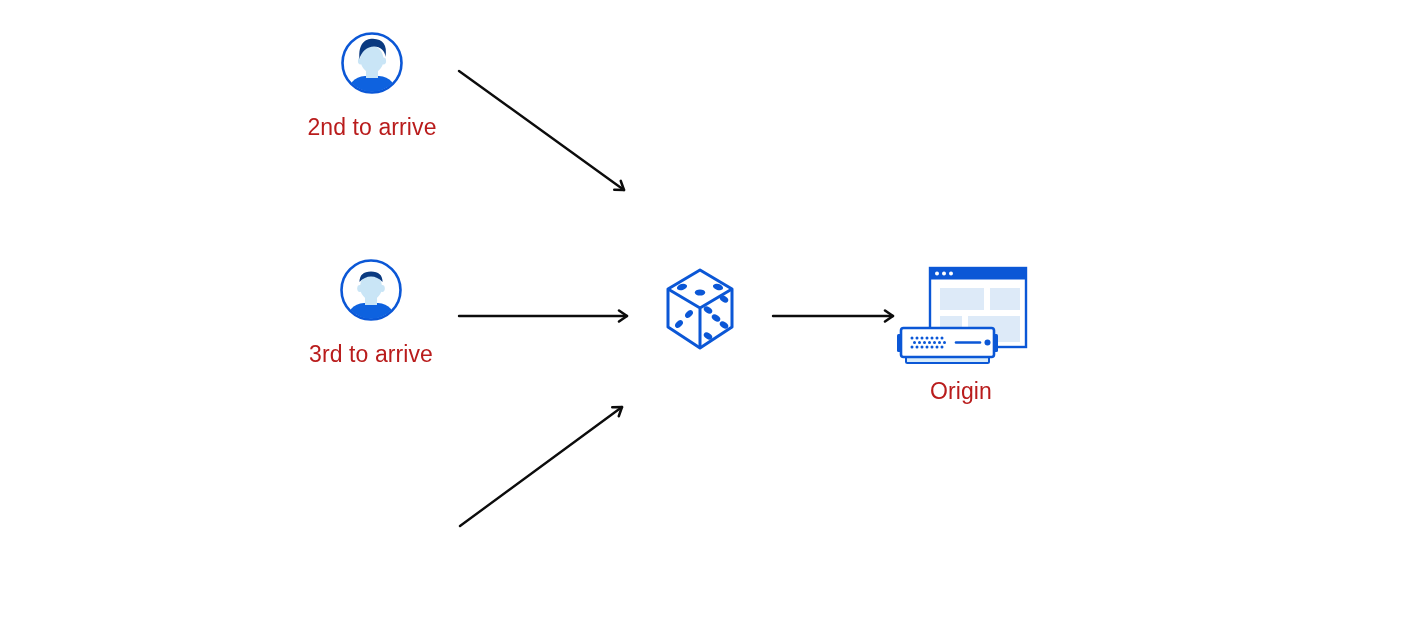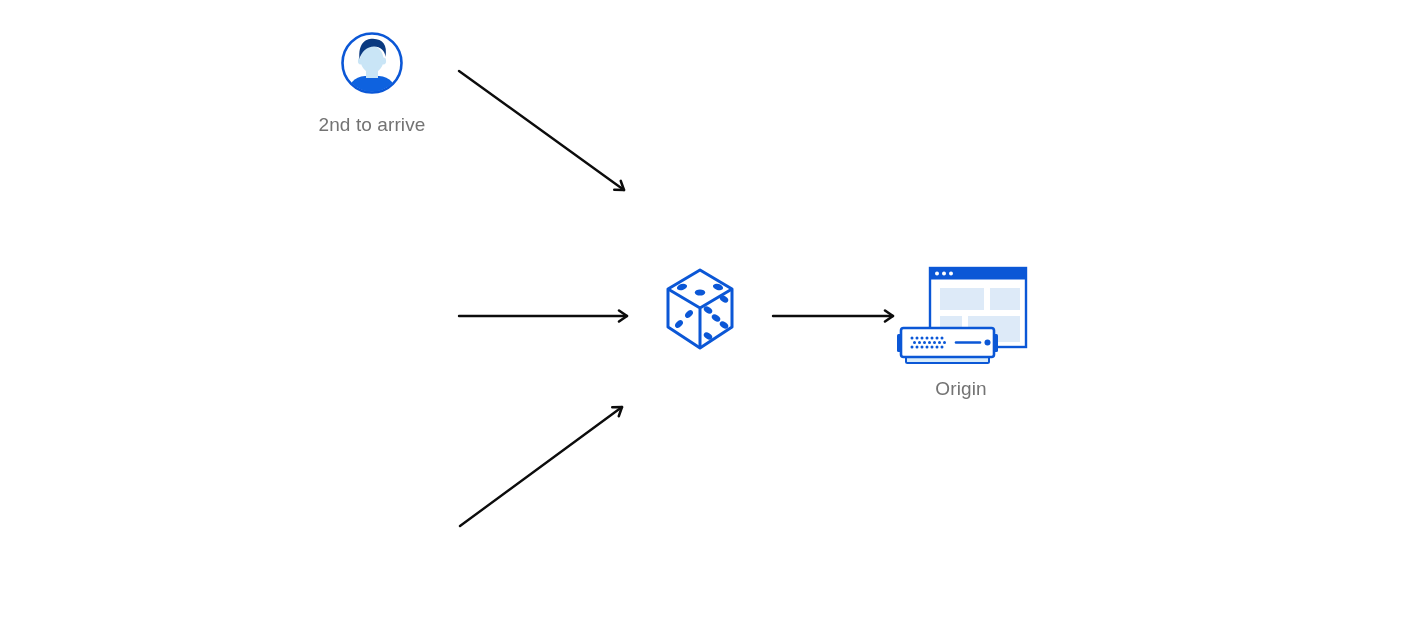--- a/index.html
+++ b/index.html
@@ -8,22 +8,22 @@
     width: 1405px;
     height: 633px;
     background: #ffffff;
     overflow: hidden;
     font-family: "Liberation Sans", sans-serif;
   }
   .arrows-layer { position: absolute; left: 0; top: 0; width: 1405px; height: 633px; }
   .node { position: absolute; display: flex; flex-direction: column; align-items: center; }
   .node-label {
     margin-top: 20px;
-    font-size: 19px;
-    color: #737373;
+    font-size: 23px;
+    color: #b91c1c;
     letter-spacing: 0.1px;
     white-space: nowrap;
   }
   .user-node { width: 150px; }
   .user-2nd { left: 297px; top: 32px; }
   .user-3rd { left: 296px; top: 259px; }
   .user-1st { left: 296px; top: 486px; }
   .dice-node { left: 666px; top: 268px; }
   .origin-node { left: 894px; top: 264px; width: 134px; justify-content: flex-end; }
   .origin-node .node-label { margin-top: 12px; }
@@ -58,20 +58,39 @@
         <rect x="25" y="32" width="12" height="14" fill="#c9e5f6"></rect>
         <ellipse cx="19.5" cy="29" rx="2.6" ry="3.4" fill="#c9e5f6"></ellipse>
         <ellipse cx="42.5" cy="29" rx="2.6" ry="3.4" fill="#c9e5f6"></ellipse>
         <ellipse cx="31" cy="27.5" rx="11.5" ry="13.5" fill="#c9e5f6"></ellipse>
         <path d="M18.5,27 C17,11 25,6.5 32,6.8 C42,7.2 46.5,13 44.5,25 C44,19 39.5,14.5 33,14.5 C26,14.5 20.5,19.5 18.5,27 Z" fill="#0a3a80"></path>
       </g>
     </svg>
     <div class="node-label">2nd to arrive</div>
   </div>
 
+  <div class="node user-node user-3rd">
+    <svg width="62" height="62" viewBox="0 0 62 62">
+      <defs>
+          <clipPath id="clipB">
+            <circle cx="31" cy="31" r="28.7"></circle>
+          </clipPath>
+        </defs>
+      <circle cx="31" cy="31" r="29.5" fill="#ffffff" stroke="#0b57d6" stroke-width="2.6"></circle>
+      <g clip-path="url(#clipB)">
+        <path d="M6,62 L11,50 Q16,44.5 24,44 L38,44 Q46,44.5 51,50 L56,62 Z" fill="#0e62df"></path>
+        <rect x="25" y="32" width="12" height="14" fill="#c9e5f6"></rect>
+        <ellipse cx="19.8" cy="29.5" rx="2.6" ry="3.4" fill="#c9e5f6"></ellipse>
+        <ellipse cx="42.2" cy="29.5" rx="2.6" ry="3.4" fill="#c9e5f6"></ellipse>
+        <ellipse cx="31" cy="28" rx="11" ry="12.8" fill="#c9e5f6"></ellipse>
+        <path d="M19.5,23 Q19.5,12.5 31,12.5 Q42.5,12.5 42.5,23 Q37.5,17.5 31,17.5 Q24.5,17.5 19.5,23 Z" fill="#0a3a80"></path>
+      </g>
+    </svg>
+    <div class="node-label">3rd to arrive</div>
+  </div>
 
 
   <div class="node dice-node">
     <svg width="68" height="82" viewBox="0 0 68 82">
       <g stroke="#0b57d6" stroke-width="3" stroke-linejoin="round" fill="#ffffff">
         <path d="M34,2 L66,21 L66,59 L34,80 L2,59 L2,21 Z"></path>
         <path d="M2,21 L34,40 L66,21 M34,40 L34,80" fill="none"></path>
       </g>
       <g fill="#0b57d6">
 

